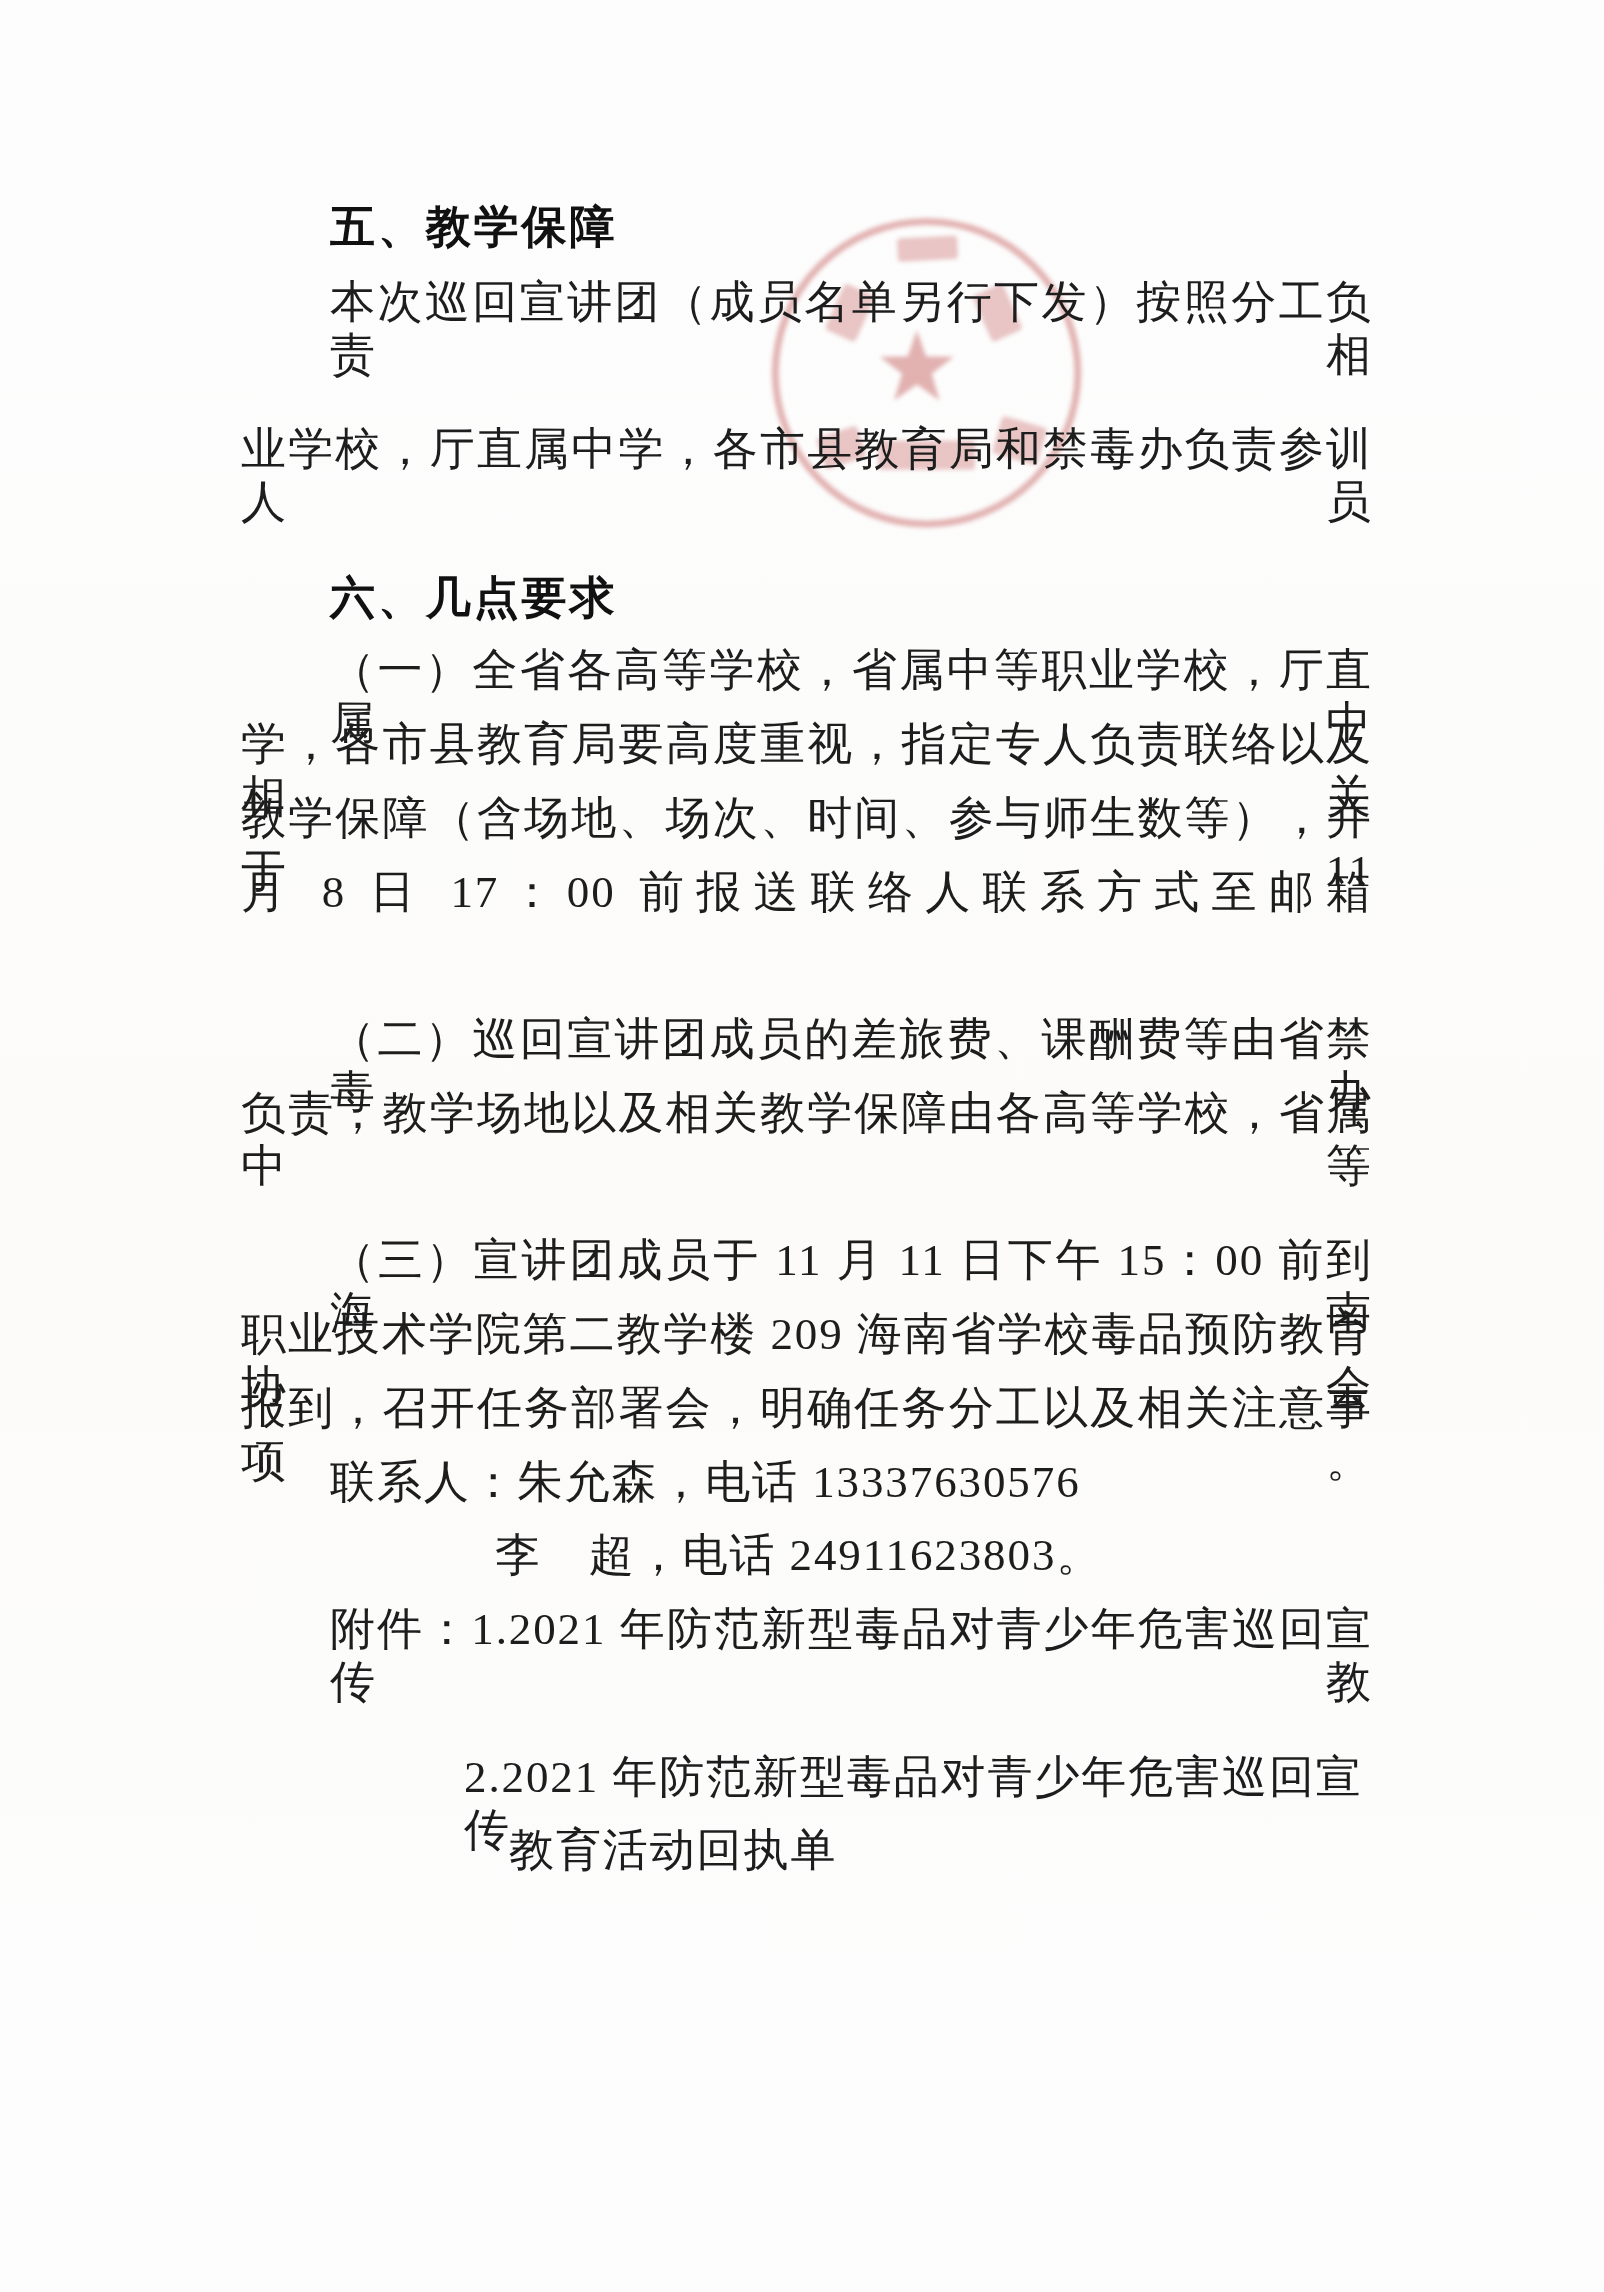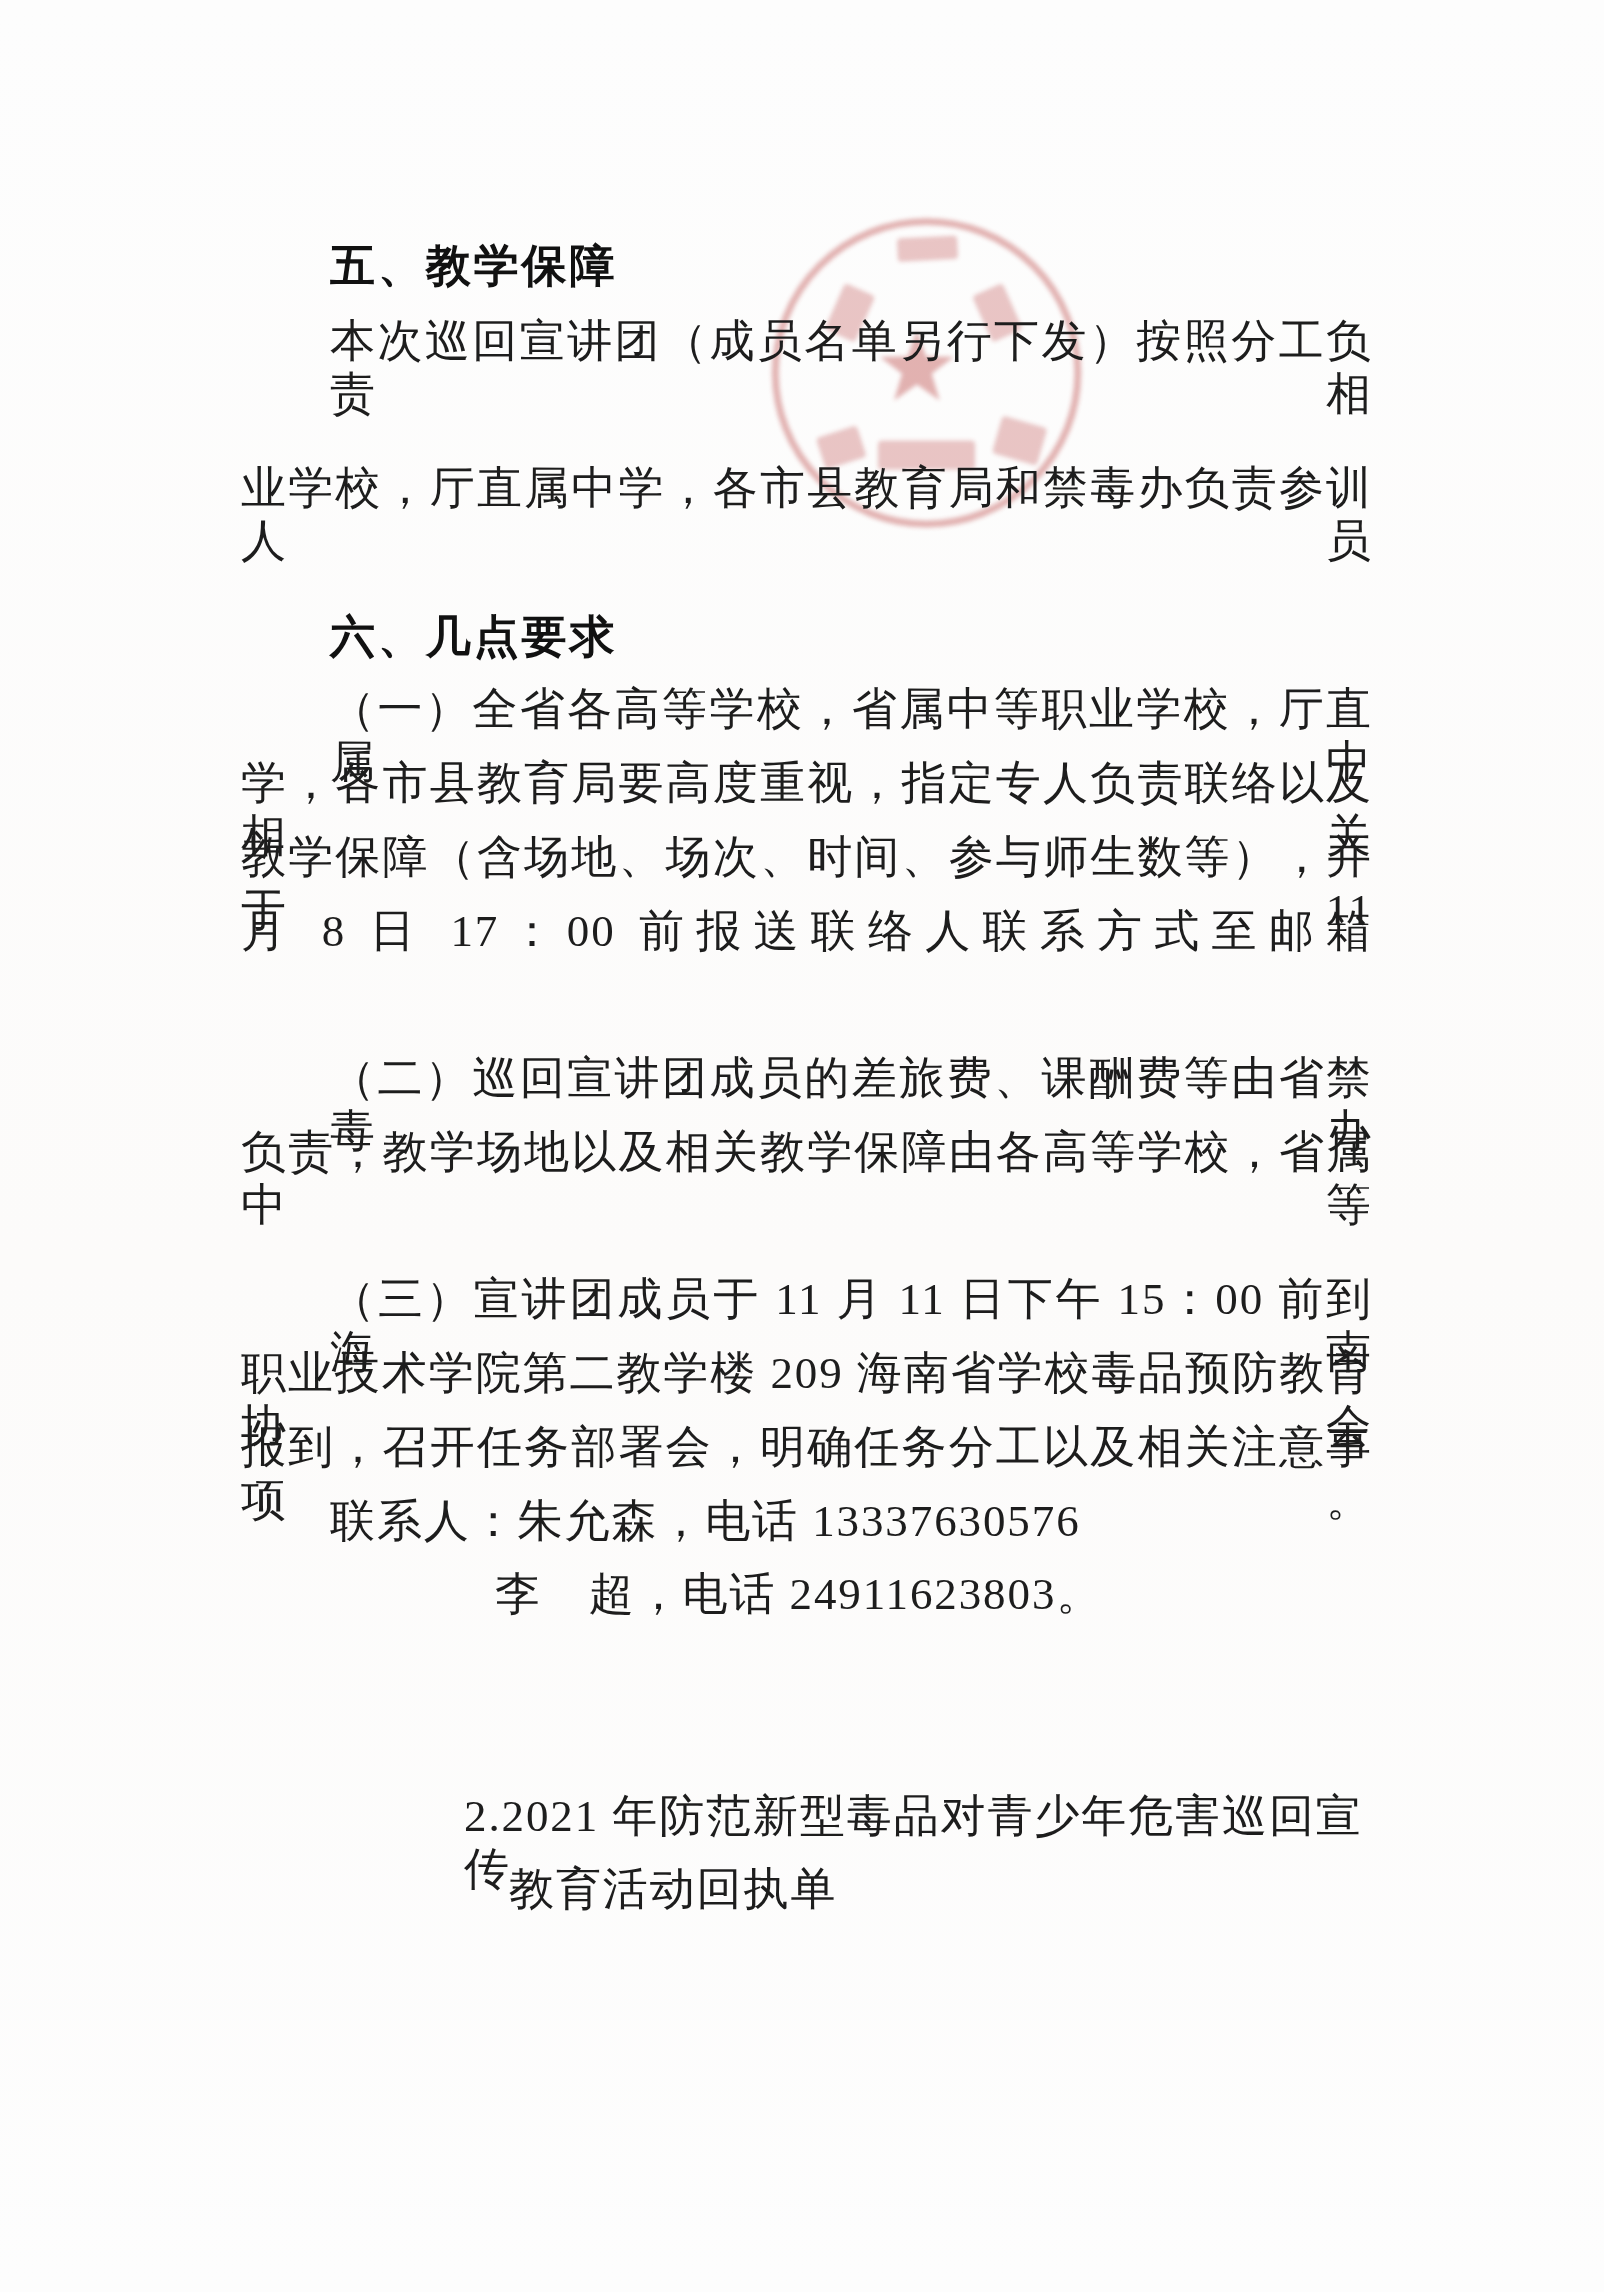--- a/index.html
+++ b/index.html
@@ -17,21 +17,20 @@
   .l{
     position:absolute;
     left:241px;
     width:1132px;
     box-sizing:border-box;
     font-size:45px;
     line-height:1.18;
     letter-spacing:1.9px;
     color:#1d1d1d;
     white-space:pre-wrap;
-    margin-top:39px;
   }
   .hd{
     font-family:"Liberation Sans", sans-serif;
     font-weight:bold;
     color:#111;
     letter-spacing:2.9px;
   }
   .jf{
     text-align:justify;
     text-align-last:justify;
@@ -82,17 +81,18 @@
   <div class="l jf" style="top:718px">学，各市县教育局要高度重视，指定专人负责联络以及相关</div>
   <div class="l jf" style="top:792px">教学保障（含场地、场次、时间、参与师生数等），并于 11</div>
   <div class="l jf" style="top:866px">月 8 日 17：00 前报送联络人联系方式至邮箱</div>
   <div class="l i2 jf" style="top:1013px">（二）巡回宣讲团成员的差旅费、课酬费等由省禁毒办</div>
   <div class="l jf" style="top:1087px">负责，教学场地以及相关教学保障由各高等学校，省属中等</div>
   <div class="l i2 jf" style="top:1234px">（三）宣讲团成员于 11 月 11 日下午 15：00 前到海南</div>
   <div class="l jf" style="top:1308px">职业技术学院第二教学楼 209 海南省学校毒品预防教育协会</div>
   <div class="l jf" style="top:1382px">报到，召开任务部署会，明确任务分工以及相关注意事项。</div>
   <div class="l i2" style="top:1456px">联系人：朱允森，电话 13337630576</div>
   <div class="l iname" style="top:1529px">李　超，电话 24911623803。</div>
+  <div class="l i2 jf" style="top:1603px">附件：1.2021 年防范新型毒品对青少年危害巡回宣传教</div>
   <div class="l iatt" style="top:1751px">2.2021 年防范新型毒品对青少年危害巡回宣传</div>
   <div class="l iatt2" style="top:1824px">教育活动回执单</div>
 
 </div>
 
 
 </body></html>

